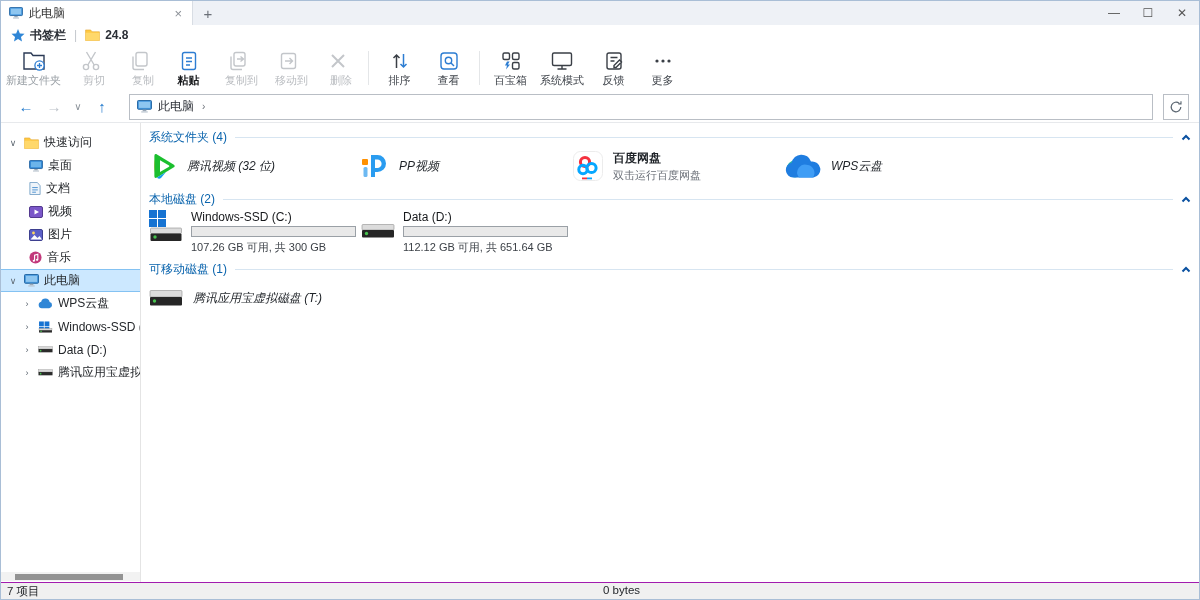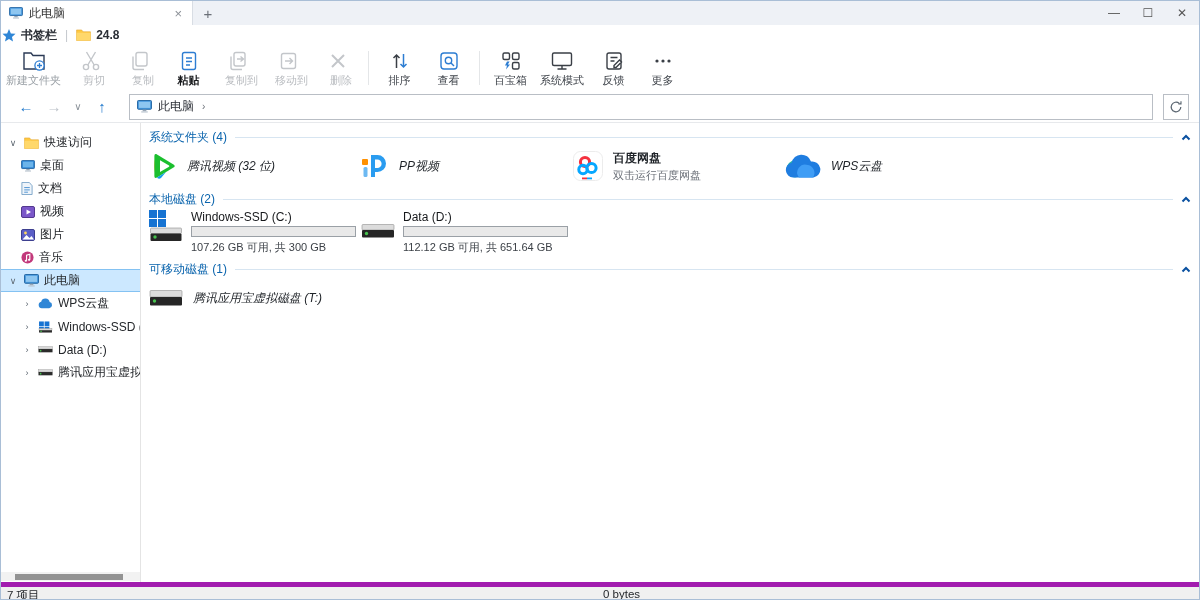--- a/index.html
+++ b/index.html
@@ -9,21 +9,21 @@
   
   .tabbar { height:24px; background:#eef1f6; display:flex; align-items:stretch; flex:0 0 24px; }
   .tab { width:192px; background:#fff; display:flex; align-items:center; padding:0 8px; gap:6px; font-size:12px; color:#333; border-right:1px solid #d8dde4; }
   .tab-title { flex:1; white-space:nowrap; overflow:hidden; }
   .tab-close { color:#8a8f96; font-size:13px; cursor:default; padding:0 2px; }
   .newtab { width:30px; display:flex; align-items:center; justify-content:center; color:#6b7078; font-size:15px; }
   .win-controls { margin-left:auto; display:flex; }
   .win-controls span { width:34px; display:flex; align-items:center; justify-content:center; color:#555; font-size:12px; }
 
   
-  .bookmarkbar { height:20px; flex:0 0 20px; display:flex; align-items:center; padding-left:1px; gap:5px; font-size:12px; color:#333; background:#fff; }
+  .bookmarkbar { height:20px; flex:0 0 20px; display:flex; align-items:center; padding-left:10px; gap:5px; font-size:12px; color:#333; background:#fff; }
   .bm-divider { color:#c3c8cd; padding:0 3px; }
   .bm-label { font-weight:700; color:#2b2f36; }
   .bm-folder-label { font-weight:700; color:#2b2f36; }
 
   
   .toolbar { height:46px; flex:0 0 46px; display:flex; align-items:center; background:#fff; }
   .tbtn { min-width:49px; padding:0 5px; height:44px; display:flex; flex-direction:column; align-items:center; justify-content:center; gap:3px; }
   .tbtn .lbl { font-size:11px; color:#3a3f46; white-space:nowrap; line-height:11px; }
   .tbtn.dim .lbl { color:#b9bcc0;margin-left:7px; }
   .tbtn.gray-label .lbl { color:#9aa0a6; }
@@ -44,21 +44,21 @@
   .searchbox { width:176px; height:26px; border:1px solid #b9bec5; border-radius:2px; background:#fff; display:flex; align-items:center; padding:0 7px; gap:5px; margin-left:10px; }
   .searchbox input { border:none; outline:none; width:100%; font-size:11.5px; color:#333; font-family:inherit; }
   .searchbox input::placeholder { color:#a8b0ba; }
 
   
   .body { flex:1 1 auto; display:flex; min-height:0; }
   .sidebar { width:140px; flex:0 0 140px; border-right:1px solid #e4e4e4; padding-top:8px; position:relative; overflow:hidden; }
   .srow { height:23px; display:flex; align-items:center; font-size:12px; color:#24272b; white-space:nowrap; gap:5px; }
   .srow .chev { width:12px; text-align:center; color:#5c6670; font-size:9px; flex:0 0 12px; }
   .srow.top { padding-left:6px; }
-  .srow.child1 { padding-left:20px; }
+  .srow.child1 { padding-left:28px; }
   .srow.child2 { padding-left:20px; }
   .srow.selected { background:#cce8ff; border-top:1px solid #84c2f2; border-bottom:1px solid #84c2f2; }
   .sb-hscroll { position:absolute; bottom:1px; left:0; width:139px; height:9px; background:#f2f2f2; }
   .sb-hscroll .thumb { position:absolute; left:14px; top:1.5px; width:108px; height:6px; background:#939393; }
 
   
   .content { flex:1; padding:5px 6px 0 8px; position:relative; overflow:hidden; }
   .sechead { height:18px; display:flex; align-items:center; gap:8px; }
   .sechead .st { font-size:12px; color:#0a64ad; white-space:nowrap; }
   .sechead .line { flex:1; height:1px; background:#d7e5f1; }
@@ -72,21 +72,21 @@
   .fitem .nm2 { font-size:12px; color:#1f2328; font-weight:700; }
   .fitem .sub { font-size:11px; color:#6b7078; margin-top:1px; }
   .diskitem { display:flex; align-items:flex-start; gap:8px; }
   .diskcol { display:flex; flex-direction:column; }
   .diskcol .nm { font-size:12px; color:#16181b; line-height:14px; }
   .diskbar { width:165px; height:11px; border:1px solid #9aa0a6; background:#e9e9e9; margin-top:2px; }
   .diskbar .fill { height:100%; background:#28a0d9; }
   .diskcap { font-size:11px; color:#3c4147; margin-top:3px; }
 
   
-  .statusbar { height:17px; flex:0 0 17px; background:#f0f0f0; border-top:5px solid #a21caf; position:relative; font-size:11.5px; color:#24272b; }
+  .statusbar { height:17px; flex:0 0 17px; background:#f0f0f0; border-top:1px solid #a21caf; position:relative; font-size:11.5px; color:#24272b; }
   .status-left { position:absolute; left:6px; top:1px; }
   .status-right { position:absolute; left:602px; top:1px; }
 
   svg { display:block; }
 </style>
 </head>
 <body>
 
 <div class="window">
 

